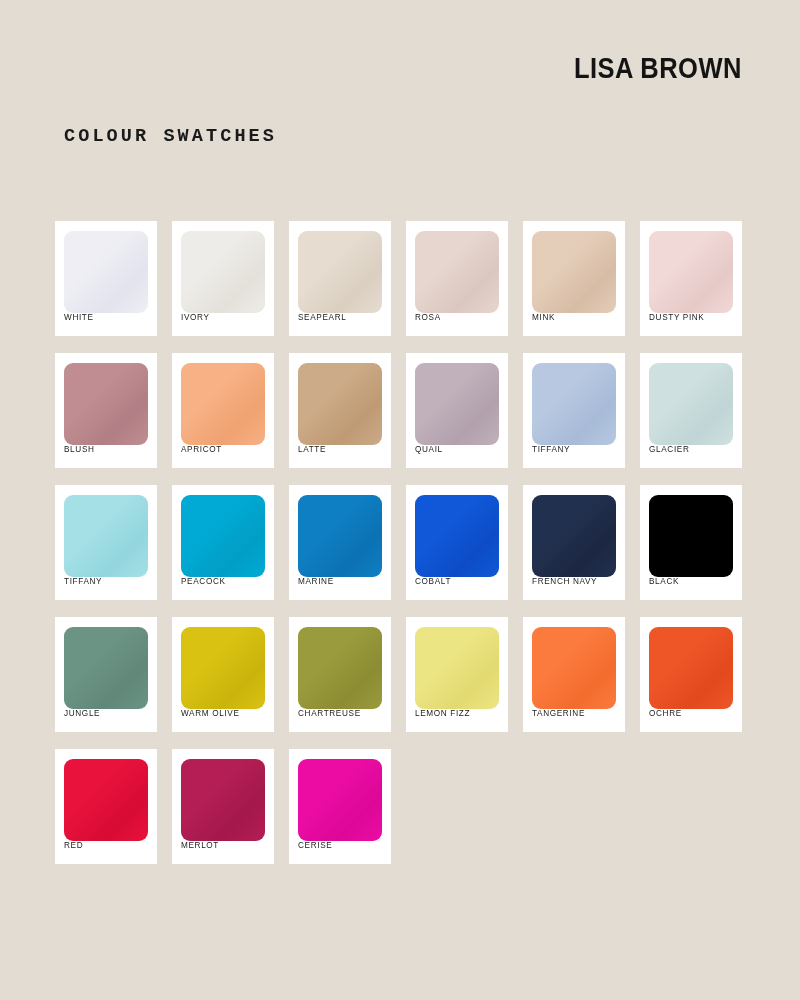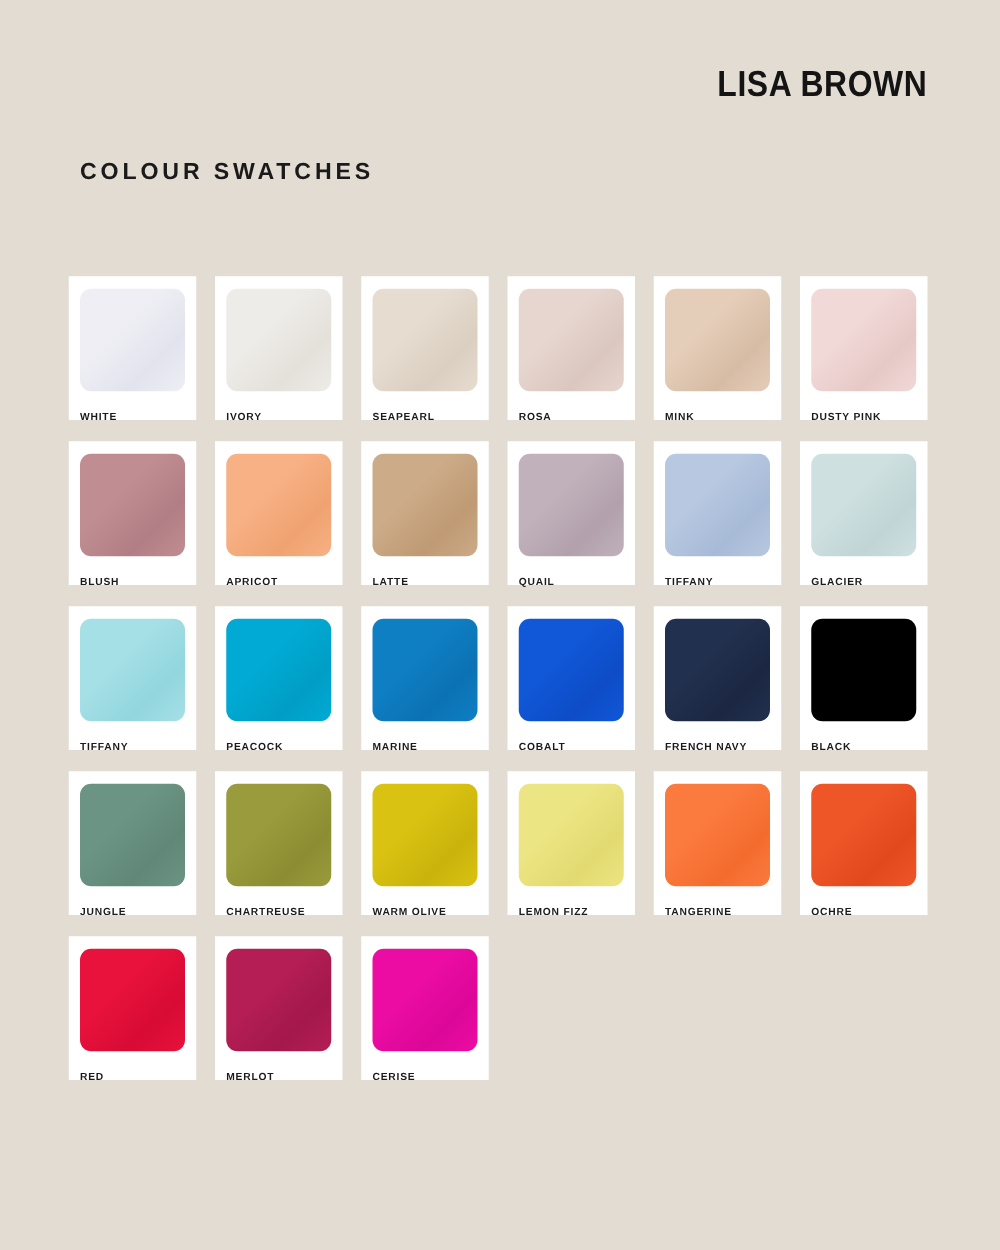--- a/index.html
+++ b/index.html
@@ -32,21 +32,21 @@
     white-space: nowrap;
   }
 
   .title-block {
     position: absolute;
     top: 126px;
     left: 64px;
   }
 
   .title {
-    font-family: Liberation Sans, sans-serif;
+    font-family: Liberation Mono, monospace;
     font-size: 18.5px;
     font-weight: 700;
     letter-spacing: 3.1px;
     color: #1a1a1a;
     white-space: nowrap;
   }
 
   .subtitle {
     margin-top: 9px;
     font-family: "Liberation Serif", serif;
@@ -85,23 +85,23 @@
   }
 
   .chip {
     width: 84px;
     height: 82px;
     border-radius: 9px;
     flex: none;
   }
 
   .chip-label {
-    margin-top: 17px;
+    margin-top: 1px;
     font-size: 8.2px;
-    font-weight: 700;
+    font-weight: 400;
     letter-spacing: 0.65px;
     color: #1b1b1b;
     white-space: nowrap;
     line-height: 1;
   }
 </style>
 </head>
 <body>
 
 <div class="brand">LISA BROWN</div>
@@ -181,28 +181,28 @@
     </div>
     <div class="card">
       <div class="chip" style="background: linear-gradient(135deg, rgb(0, 0, 0) 0%, rgb(0, 0, 0) 38%, rgb(0, 0, 0) 72%, rgb(0, 0, 0) 100%);"></div>
       <div class="chip-label">BLACK</div>
     </div>
     <div class="card">
       <div class="chip" style="background: linear-gradient(135deg, rgb(108, 148, 132) 0%, rgb(108, 148, 132) 38%, rgb(96, 135, 119) 72%, rgb(108, 148, 132) 100%);"></div>
       <div class="chip-label">JUNGLE</div>
     </div>
     <div class="card">
+      <div class="chip" style="background: linear-gradient(135deg, rgb(217, 194, 17) 0%, rgb(217, 194, 17) 38%, rgb(202, 180, 12) 72%, rgb(217, 194, 17) 100%);"></div>
+      <div class="chip-label">WARM OLIVE</div>
+    </div>
+    <div class="card">
       <div class="chip" style="background: linear-gradient(135deg, rgb(154, 155, 60) 0%, rgb(154, 155, 60) 38%, rgb(140, 141, 51) 72%, rgb(154, 155, 60) 100%);"></div>
       <div class="chip-label">CHARTREUSE</div>
     </div>
     <div class="card">
-      <div class="chip" style="background: linear-gradient(135deg, rgb(217, 194, 17) 0%, rgb(217, 194, 17) 38%, rgb(202, 180, 12) 72%, rgb(217, 194, 17) 100%);"></div>
-      <div class="chip-label">WARM OLIVE</div>
-    </div>
-    <div class="card">
       <div class="chip" style="background: linear-gradient(135deg, rgb(236, 229, 131) 0%, rgb(236, 229, 131) 38%, rgb(226, 218, 112) 72%, rgb(236, 229, 131) 100%);"></div>
       <div class="chip-label">LEMON FIZZ</div>
     </div>
     <div class="card">
       <div class="chip" style="background: linear-gradient(135deg, rgb(251, 122, 62) 0%, rgb(251, 122, 62) 38%, rgb(243, 108, 46) 72%, rgb(251, 122, 62) 100%);"></div>
       <div class="chip-label">TANGERINE</div>
     </div>
     <div class="card">
       <div class="chip" style="background: linear-gradient(135deg, rgb(238, 85, 39) 0%, rgb(238, 85, 39) 38%, rgb(226, 74, 30) 72%, rgb(238, 85, 39) 100%);"></div>
       <div class="chip-label">OCHRE</div>

